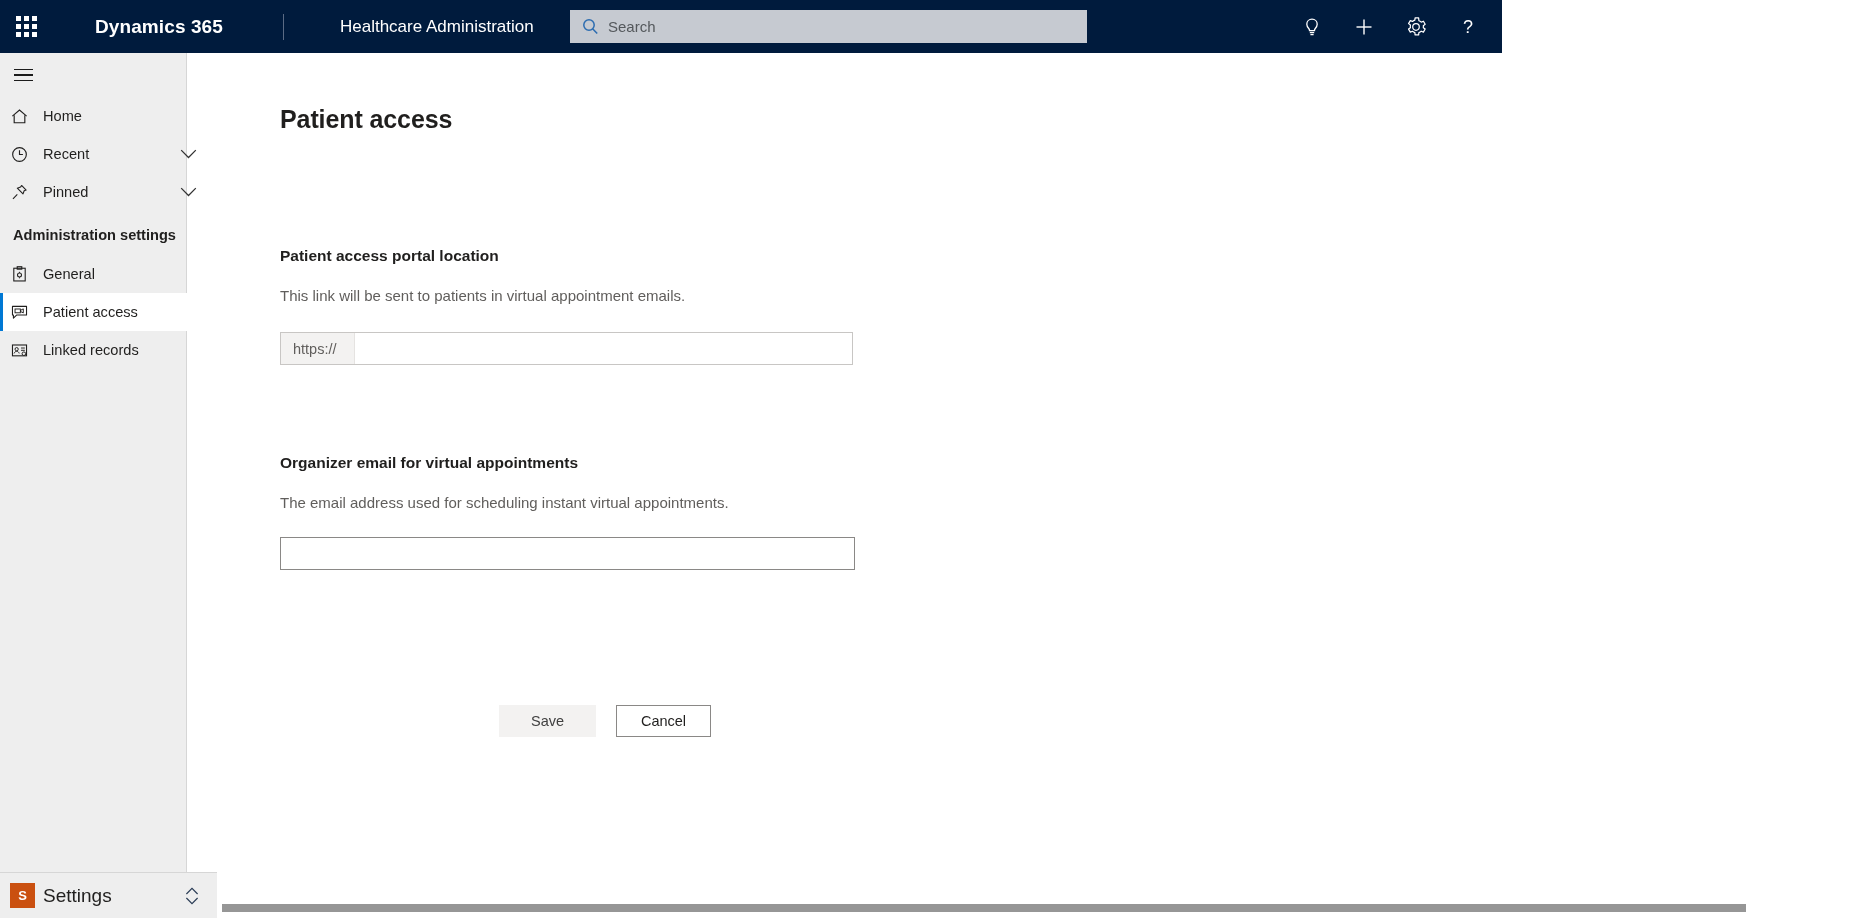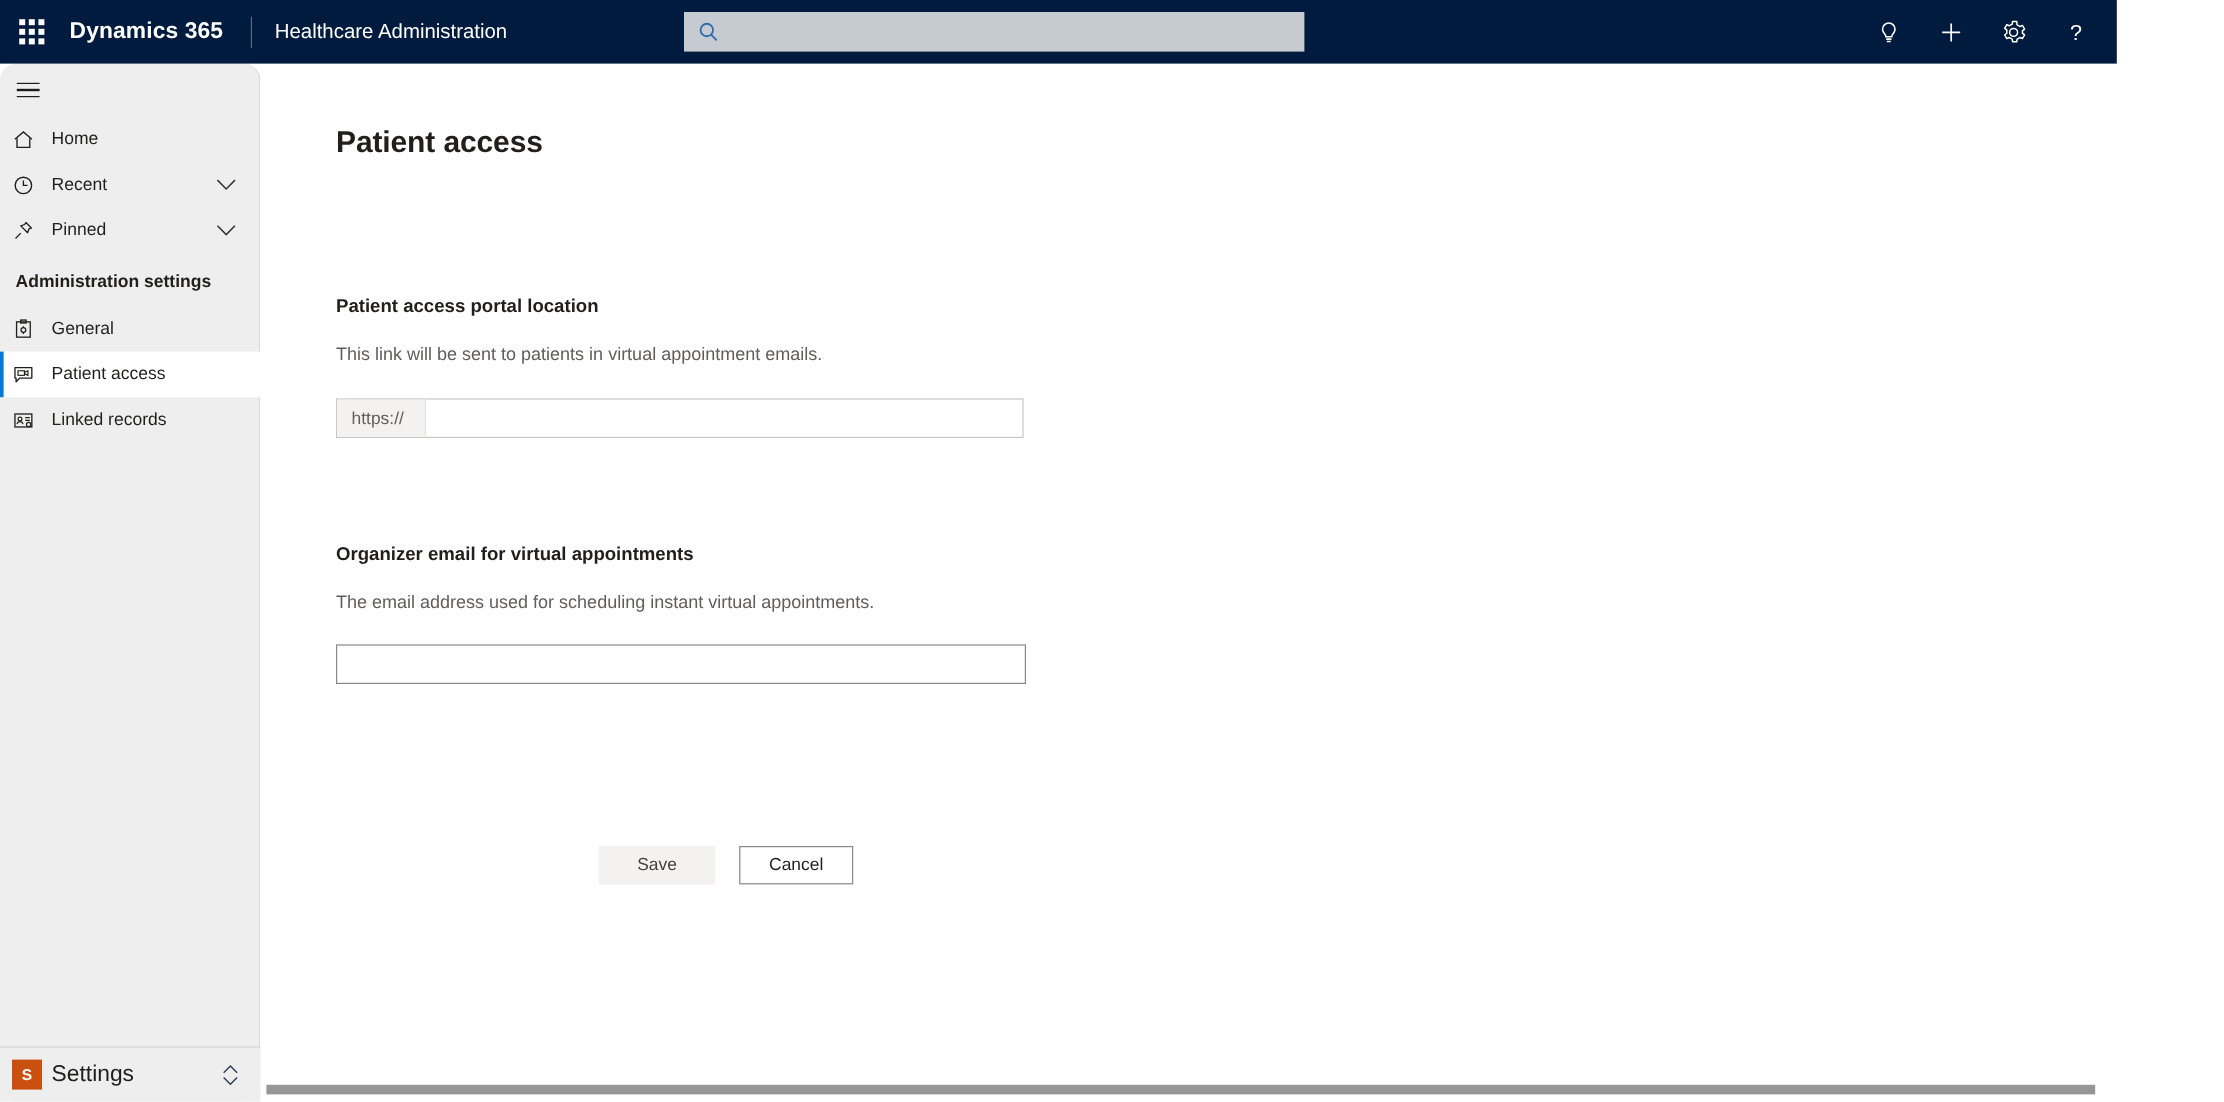--- a/index.html
+++ b/index.html
@@ -10,26 +10,27 @@
     overflow: hidden;
     background: #ffffff;
     font-family: "Liberation Sans", sans-serif;
     -webkit-font-smoothing: antialiased;
   }
 
   
   #app-header {
     position: absolute;
     top: 0; left: 0;
-    width: 1764px;
+    width: 1502px;
     height: 53px;
     background: #001b3d;
     display: flex;
     align-items: center;
     z-index: 50;
+    gap: 37px;
   }
 
   .waffle {
     width: 52px; height: 53px;
     display: flex; align-items: center; justify-content: center;
     cursor: pointer;
   }
   .waffle-grid {
     display: grid;
     grid-template-columns: repeat(3, 5px);
@@ -92,26 +93,25 @@
   .hdr-btn {
     width: 52px; height: 53px;
     display: flex; align-items: center; justify-content: center;
     cursor: pointer;
   }
 
   
   #sidebar {
     position: absolute;
     top: 53px; left: 0;
-    width: 217px;
+    width: 187px;
     height: 865px;
     background: #eeeeee;
     border-right: 1px solid #d6d6d6;
     z-index: 40;
-    border-radius: 14px;
   }
 
   #sidebar-collapse {
     width: 217px; height: 44px;
     display: flex; align-items: center;
     padding-left: 14px;
     cursor: pointer;
   }
   .hamburger { display: flex; flex-direction: column; gap: 4px; }
   .hamburger i { display: block; width: 19px; height: 1.6px; background: #1b1b1b; }
@@ -337,20 +337,21 @@
   <div class="brand-sep"></div>
   <div class="app-name">Healthcare Administration</div>
 
   <div id="search-wrap">
     <span class="mag">
       <svg width="17" height="17" viewBox="0 0 17 17">
         <circle cx="7" cy="7" r="5.2" fill="none" stroke="#2c6cb0" stroke-width="1.5"></circle>
         <line x1="10.6" y1="10.8" x2="15.2" y2="15.6" stroke="#2c6cb0" stroke-width="1.5"></line>
       </svg>
     </span>
+    <input id="search-input" type="text" placeholder="Search" style="">
   </div>
 
   <div class="header-actions">
     <div class="hdr-btn">
       <svg width="22" height="22" viewBox="0 0 22 22">
         <path d="M11 3.2c-3 0-5.2 2.3-5.2 5.1 0 1.9 1 3.2 1.9 4.2.5.6.8 1 .8 1.6v.6h5v-.6c0-.6.3-1 .8-1.6.9-1 1.9-2.3 1.9-4.2 0-2.8-2.2-5.1-5.2-5.1z" fill="none" stroke="#ffffff" stroke-width="1.3"></path>
         <line x1="8.8" y1="16.6" x2="13.2" y2="16.6" stroke="#ffffff" stroke-width="1.3"></line>
         <line x1="9.4" y1="18.6" x2="12.6" y2="18.6" stroke="#ffffff" stroke-width="1.3"></line>
       </svg>
     </div>

